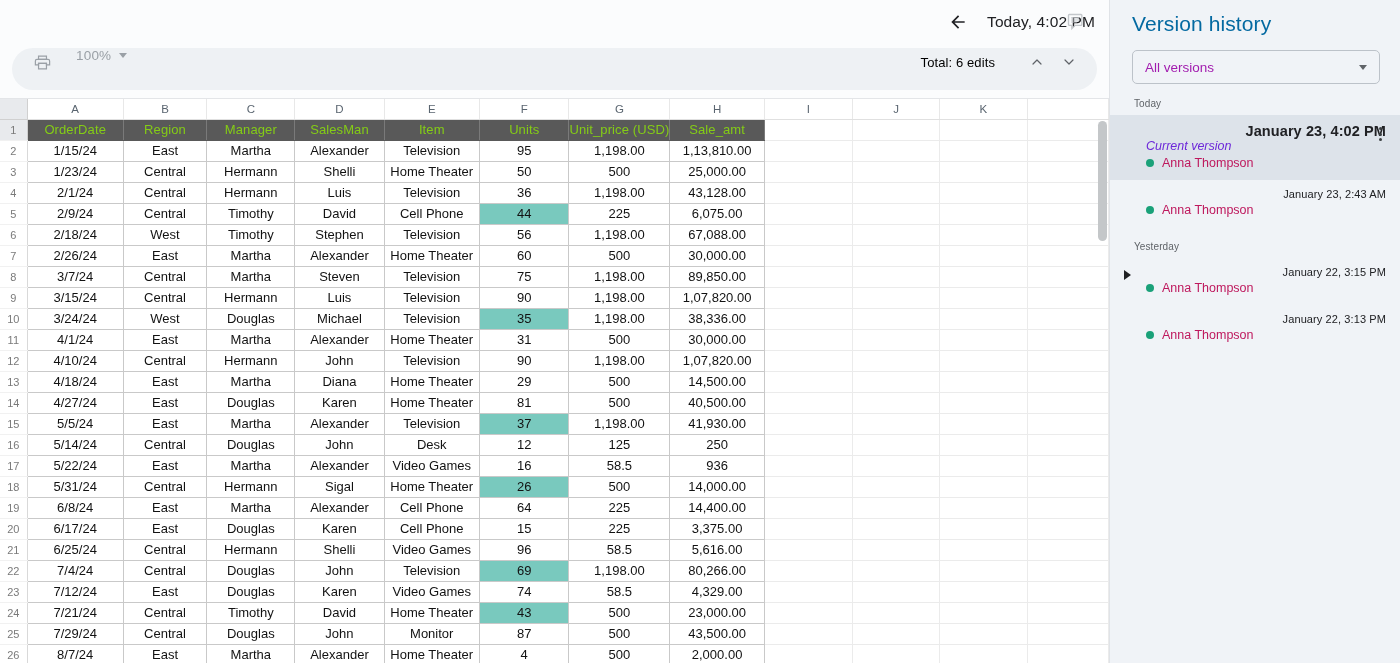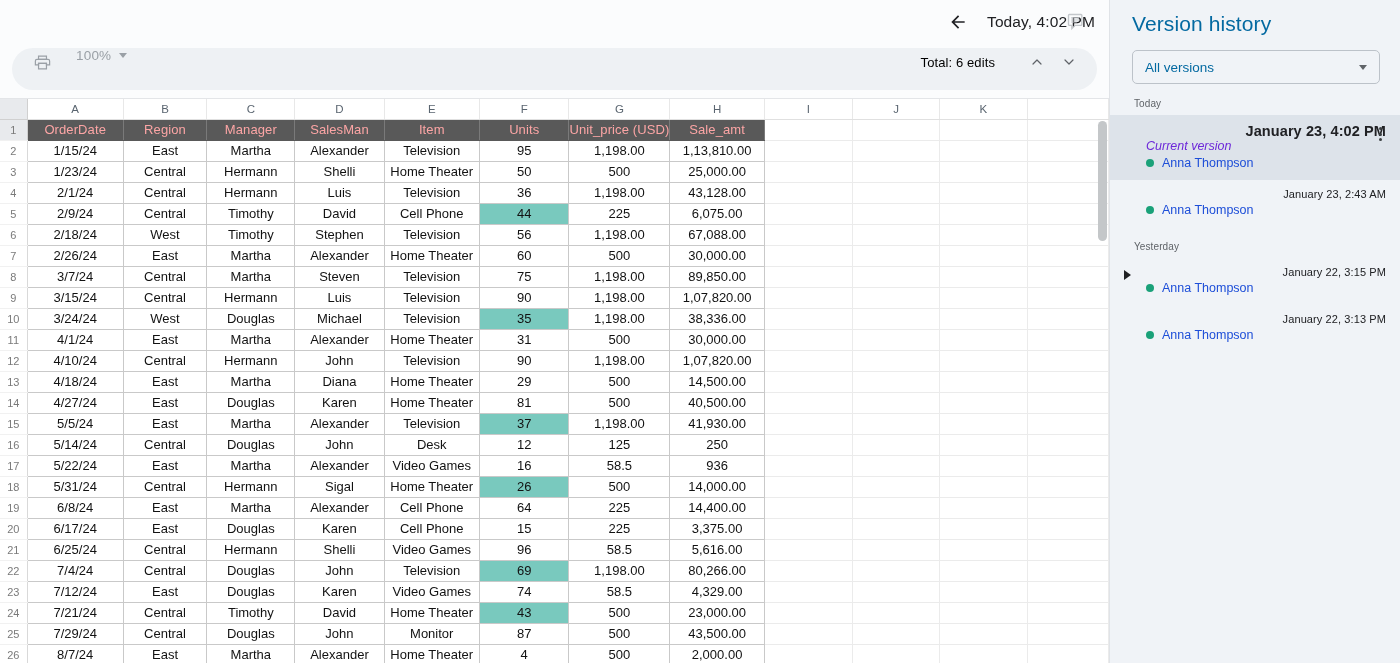--- a/index.html
+++ b/index.html
@@ -144,21 +144,21 @@
     font-size: 13px;
     color: #121212;
     background: #ffffff;
   }
   td.cell.empty {
     border-right: 1px solid #ebebeb;
     border-bottom: 1px solid #ebebeb;
   }
   tr.header-row td.cell {
     background: #595959;
-    color: #fca5a5;
+    color: #84cc16;
     font-weight: 400;
     border-right: 1px solid #7a7a7a;
     border-bottom: 1px solid #595959;
     letter-spacing: .1px;
   }
   td.cell.hl { background: #79c9be; }
 
   
   .grid-scroll {
     position: absolute;
@@ -185,21 +185,21 @@
   .vselect {
     margin: 14px 20px 0 22px;
     height: 34px;
     border: 1px solid #bcc2c9;
     border-radius: 5px;
     display: flex; align-items: center;
     padding: 0 12px;
     cursor: pointer;
     background: #f0f3f7;
   }
-  .vselect-label { font-size: 13.5px; color: #0369a1; }
+  .vselect-label { font-size: 13.5px; color: #a21caf; }
   .vselect .caret-dn { margin-left: auto; border-top-color: #5f6368; }
 
   .group-label {
     font-size: 10px; color: #5f6368;
     padding: 14px 0 6px 24px;
     letter-spacing: .1px;
   }
   .ver-item {
     padding: 8px 14px 10px 36px;
     position: relative;
@@ -218,21 +218,21 @@
   .ver-item:not(.selected) .ver-time { font-weight: 400; font-size: 11px; }
   .ver-sub {
     font-size: 12.5px; color: #6d28d9;
     font-style: italic; margin-top: 0;
   }
   .ver-author {
     display: flex; align-items: center; gap: 8px;
     margin-top: 3px;
   }
   .dot { width: 8px; height: 8px; border-radius: 50%; background: #1aa179; flex:0 0 8px;}
-  .ver-author-name { font-size: 12.5px; color: #1d4ed8; }
+  .ver-author-name { font-size: 12.5px; color: #be185d; }
   .kebab {
     position: absolute; right: 10px; top: 9px;
     width: 20px; height: 20px;
     display: flex; flex-direction: column; align-items: center; justify-content: center;
     gap: 2.5px; cursor: pointer;
   }
   .kebab span { width: 3px; height: 3px; border-radius: 50%; background: #3c4043; display:block; }
   .expander {
     position: absolute; left: 14px; top: 12px;
     width: 0; height: 0;

